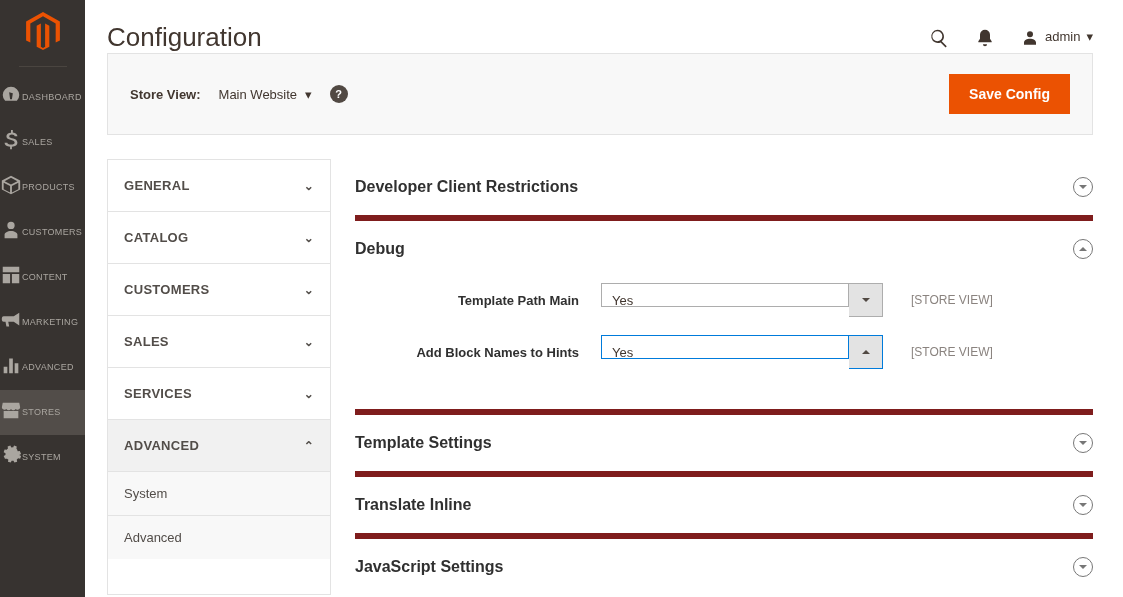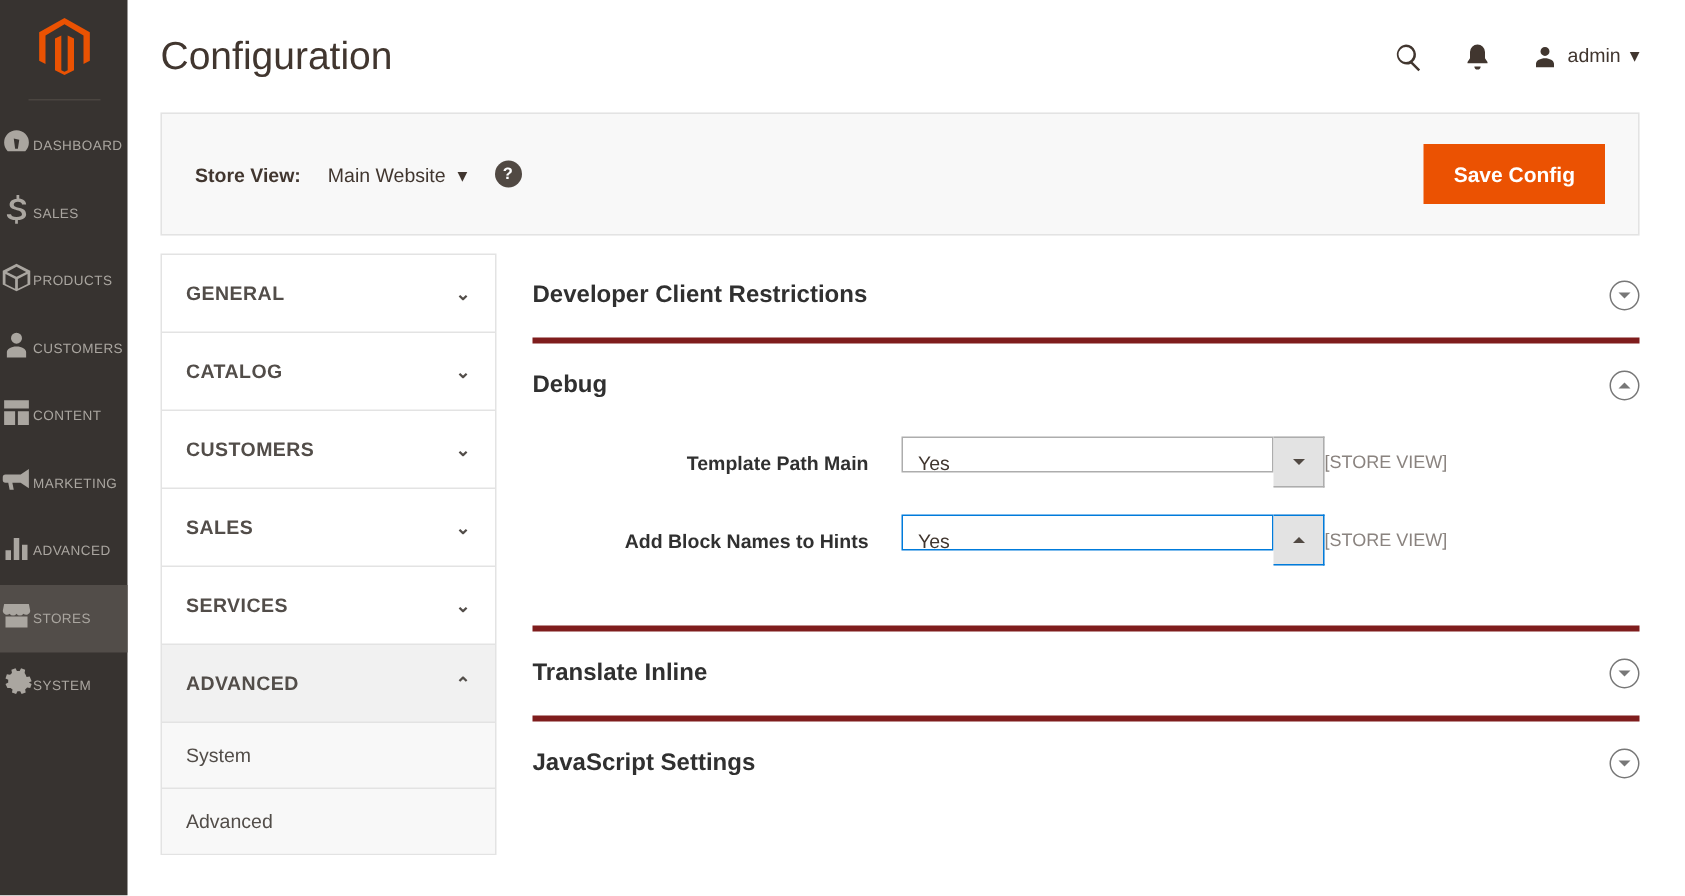--- a/index.html
+++ b/index.html
@@ -21,62 +21,62 @@
 .logo svg{width:100%;height:100%}
 .sidebar hr{width:48px;border:none;border-top:1px solid #4a4540;margin:6px 0 8px}
 .nav-item{width:100%;display:flex;align-items:center;padding:9px 0 10px;cursor:pointer;color:var(--sidebar-text)}
 .nav-item.active{background:var(--sidebar-active)}
 .nav-item .nav-icon{width:22px;height:22px;margin-bottom:4px;display:flex;align-items:center;justify-content:center}
 .nav-item .nav-icon svg{width:22px;height:22px;fill:currentColor}
 .nav-item span{font-size:9px;letter-spacing:0.3px}
 
 
 .main{flex:1;padding:22px 30px 0 22px}
-.header{display:flex;align-items:center;justify-content:space-between;margin-bottom:22px}
+.header{display:flex;align-items:center;justify-content:space-between;}
 .page-title{font-size:26px;font-weight:400;color:var(--text)}
 .header-right{display:flex;align-items:center;gap:26px}
 .header-right .icon-btn{width:20px;height:20px;cursor:pointer;color:#41362f;display:flex;align-items:center;justify-content:center}
 .header-right .icon-btn svg{width:20px;height:20px;fill:currentColor}
 .user{display:flex;align-items:flex-start;gap:6px;cursor:pointer;font-size:13px;color:var(--text)}
 .user svg{width:18px;height:18px;fill:currentColor}
 
 
-.scope-bar{background:#f8f8f8;border:1px solid var(--border);padding:20px 22px;display:flex;align-items:center;justify-content:space-between;margin-bottom:12px}
+.scope-bar{background:#f8f8f8;border:1px solid var(--border);padding:20px 22px;display:flex;align-items:center;justify-content:space-between;margin-bottom:24px}
 .scope-left{display:flex;align-items:center;gap:18px;font-size:13px}
 .scope-left .label{font-weight:700;color:var(--text)}
 .scope-select{display:flex;align-items:center;gap:8px;cursor:pointer;color:var(--text)}
 .help-icon{width:18px;height:18px;border-radius:50%;background:#514943;color:#fff;display:flex;align-items:center;justify-content:center;font-size:11px;font-weight:700;cursor:pointer}
 .save-btn{background:var(--orange);color:#fff;border:none;padding:12px 20px;font-size:14px;font-weight:600;cursor:pointer}
 
 
 .content{display:flex;gap:24px}
 .config-nav{width:224px;border:1px solid var(--border)}
 .cnav-item{padding:18px 16px;border-bottom:1px solid var(--border);display:flex;align-items:flex-end;justify-content:space-between;cursor:pointer;font-size:13px;font-weight:700;letter-spacing:0.3px;color:#524d49}
 .cnav-item:last-child{border-bottom:none}
 .cnav-item.sub{font-weight:400;padding:14px 16px 14px 16px;font-size:13px;letter-spacing:0;text-transform:none;background:#f8f8f8}
 .cnav-item.expanded{background:#f1f1f1}
 .toggler{font-size:12px}
 
 
 .sections{flex:1}
-.section{border-bottom:4px solid #7f1d1d;padding:18px 0}
+.section{border-bottom:6px solid #7f1d1d;padding:18px 0}
 .section-head{display:flex;align-items:center;justify-content:space-between;cursor:pointer}
 .section-title{font-size:16px;font-weight:700;color:#303030}
 .section-chevron{width:20px;height:20px;border:1px solid #777;border-radius:50%;display:flex;align-items:center;justify-content:center}
 .section-chevron svg{width:10px;height:10px;fill:#777}
 .section-body{padding:24px 0 4px}
 .field-row{display:flex;align-items:center;margin-bottom:18px}
 .field-label{width:246px;text-align:right;padding-right:22px;font-size:13px;font-weight:600;color:#303030}
 .field-control{width:282px;display:flex}
 .field-select{flex:1;border:1px solid #adadad;height:24px;line-height:34px;padding:0 10px;font-size:13px;background:#fff}
 .field-select.focused{border:1px solid #007bdb}
 .field-caret{width:34px;height:34px;border:1px solid #adadad;border-left:none;background:#e3e3e3;display:flex;align-items:center;justify-content:center;cursor:pointer}
 .field-caret.focused{border:1px solid #007bdb;border-left:none}
 .field-caret svg{width:10px;height:10px;fill:#514943}
-.field-scope{font-size:12px;color:var(--muted)}
+.field-scope{margin-left:28px;font-size:12px;color:var(--muted)}
 </style>
 </head>
 <body>
 
 <div class="app">
   <nav class="sidebar">
     <div class="logo">
       <svg viewBox="0 0 32 36">
           <path fill="currentColor" d="M16 0L0 9v18l4 2V11l12-7 12 7v18l4-2V9L16 0zM14 33l2 1 2-1V11l4 2v20l-6 3-6-3V13l4-2v22z"></path>
         </svg>
@@ -269,20 +269,30 @@
                     <svg viewBox="0 0 10 10">
                       <path d="M1 7l4-4 4 4z"></path>
                     </svg>
                   </div>
               </div>
               <div class="field-scope">[STORE VIEW]</div>
             </div>
           </div>
         </div>
 
+        <div class="section">
+          <div class="section-head">
+            <span class="section-title">Template Settings</span>
+            <span class="section-chevron">
+                <svg viewBox="0 0 10 10">
+                  <path d="M1 3l4 4 4-4"></path>
+                </svg>
+              </span>
+          </div>
+        </div>
 
         <div class="section">
           <div class="section-head">
             <span class="section-title">Translate Inline</span>
             <span class="section-chevron">
                 <svg viewBox="0 0 10 10">
                   <path d="M1 3l4 4 4-4"></path>
                 </svg>
               </span>
           </div>

